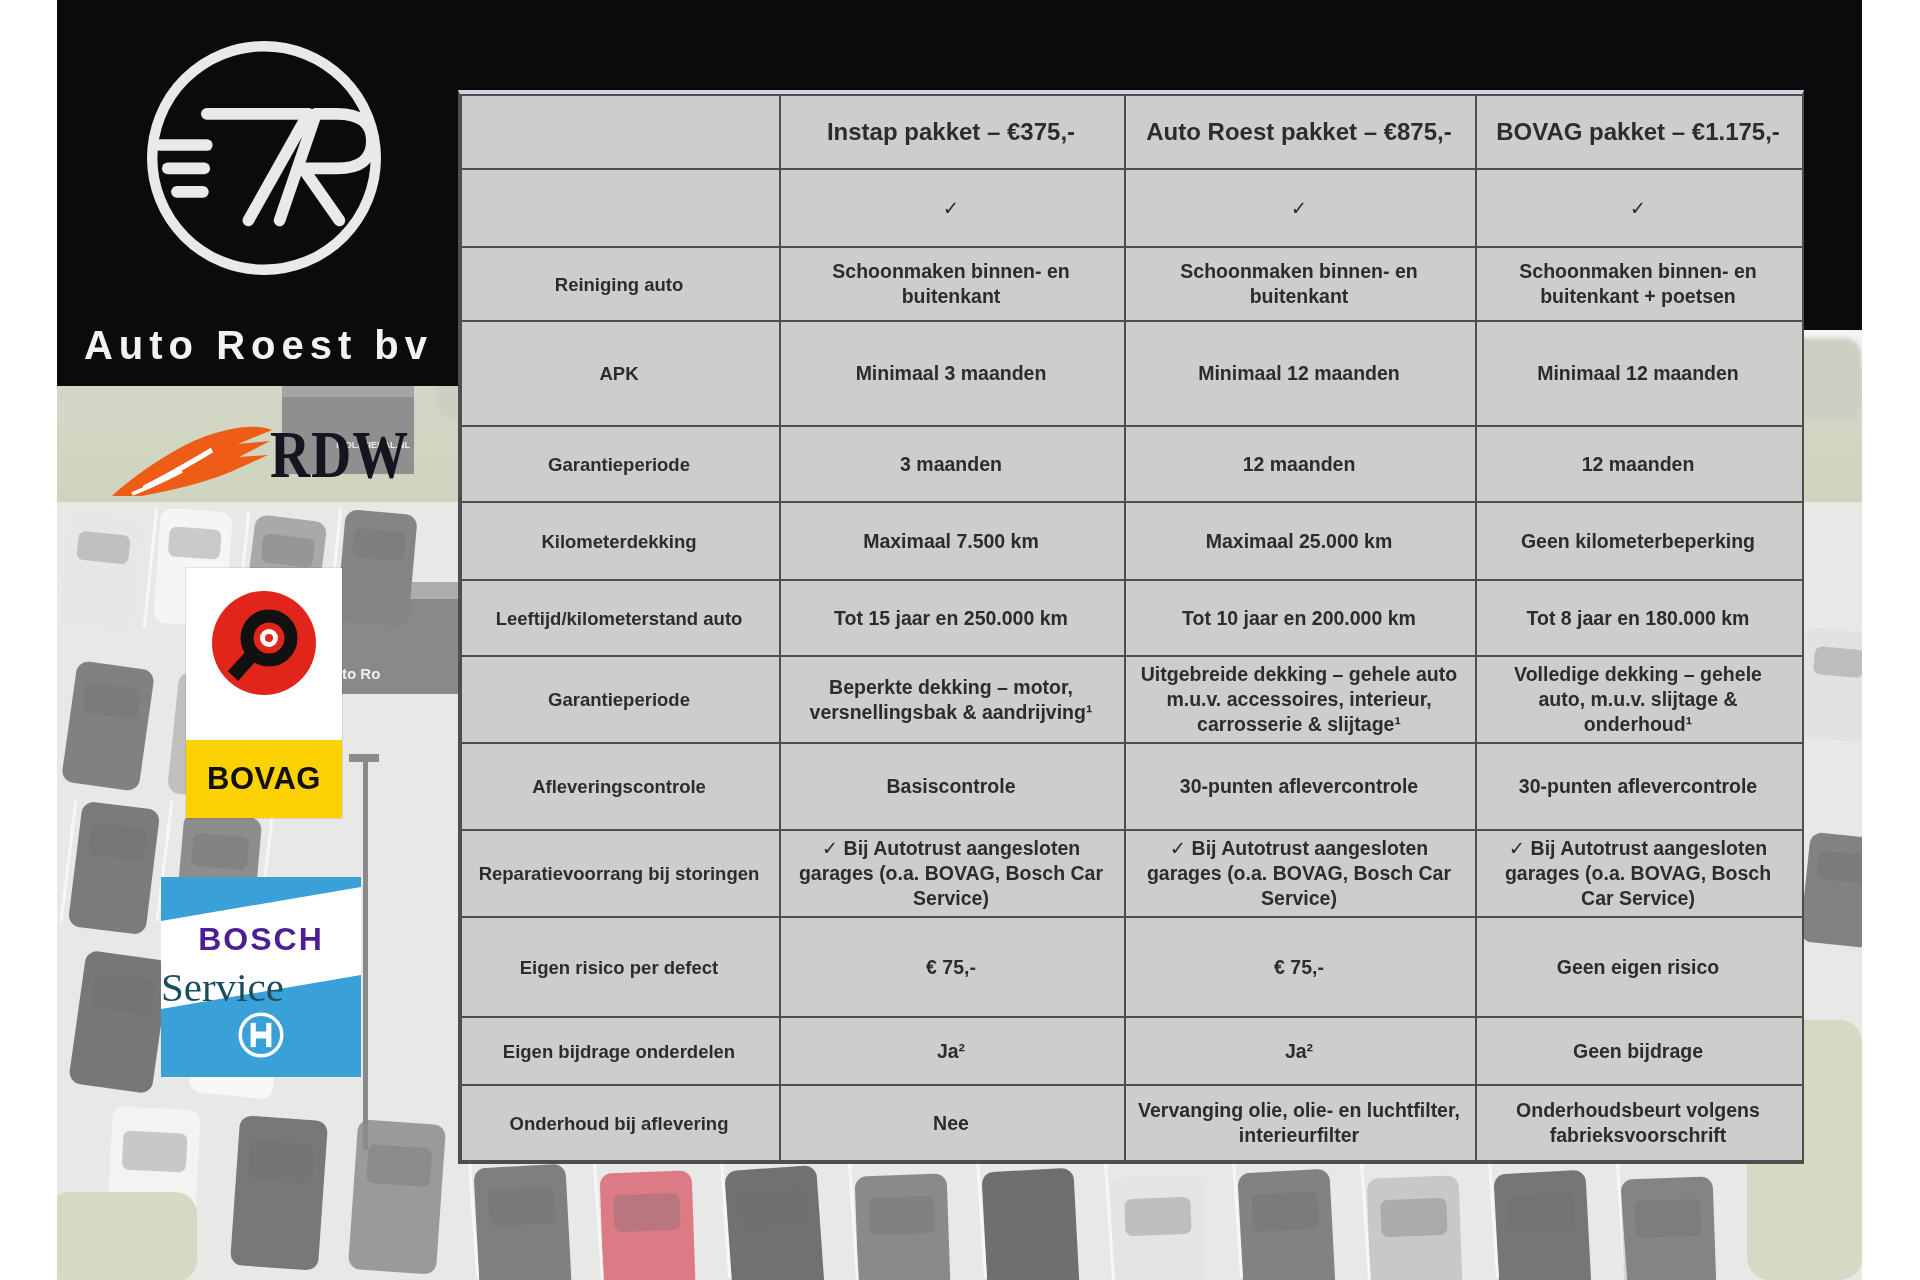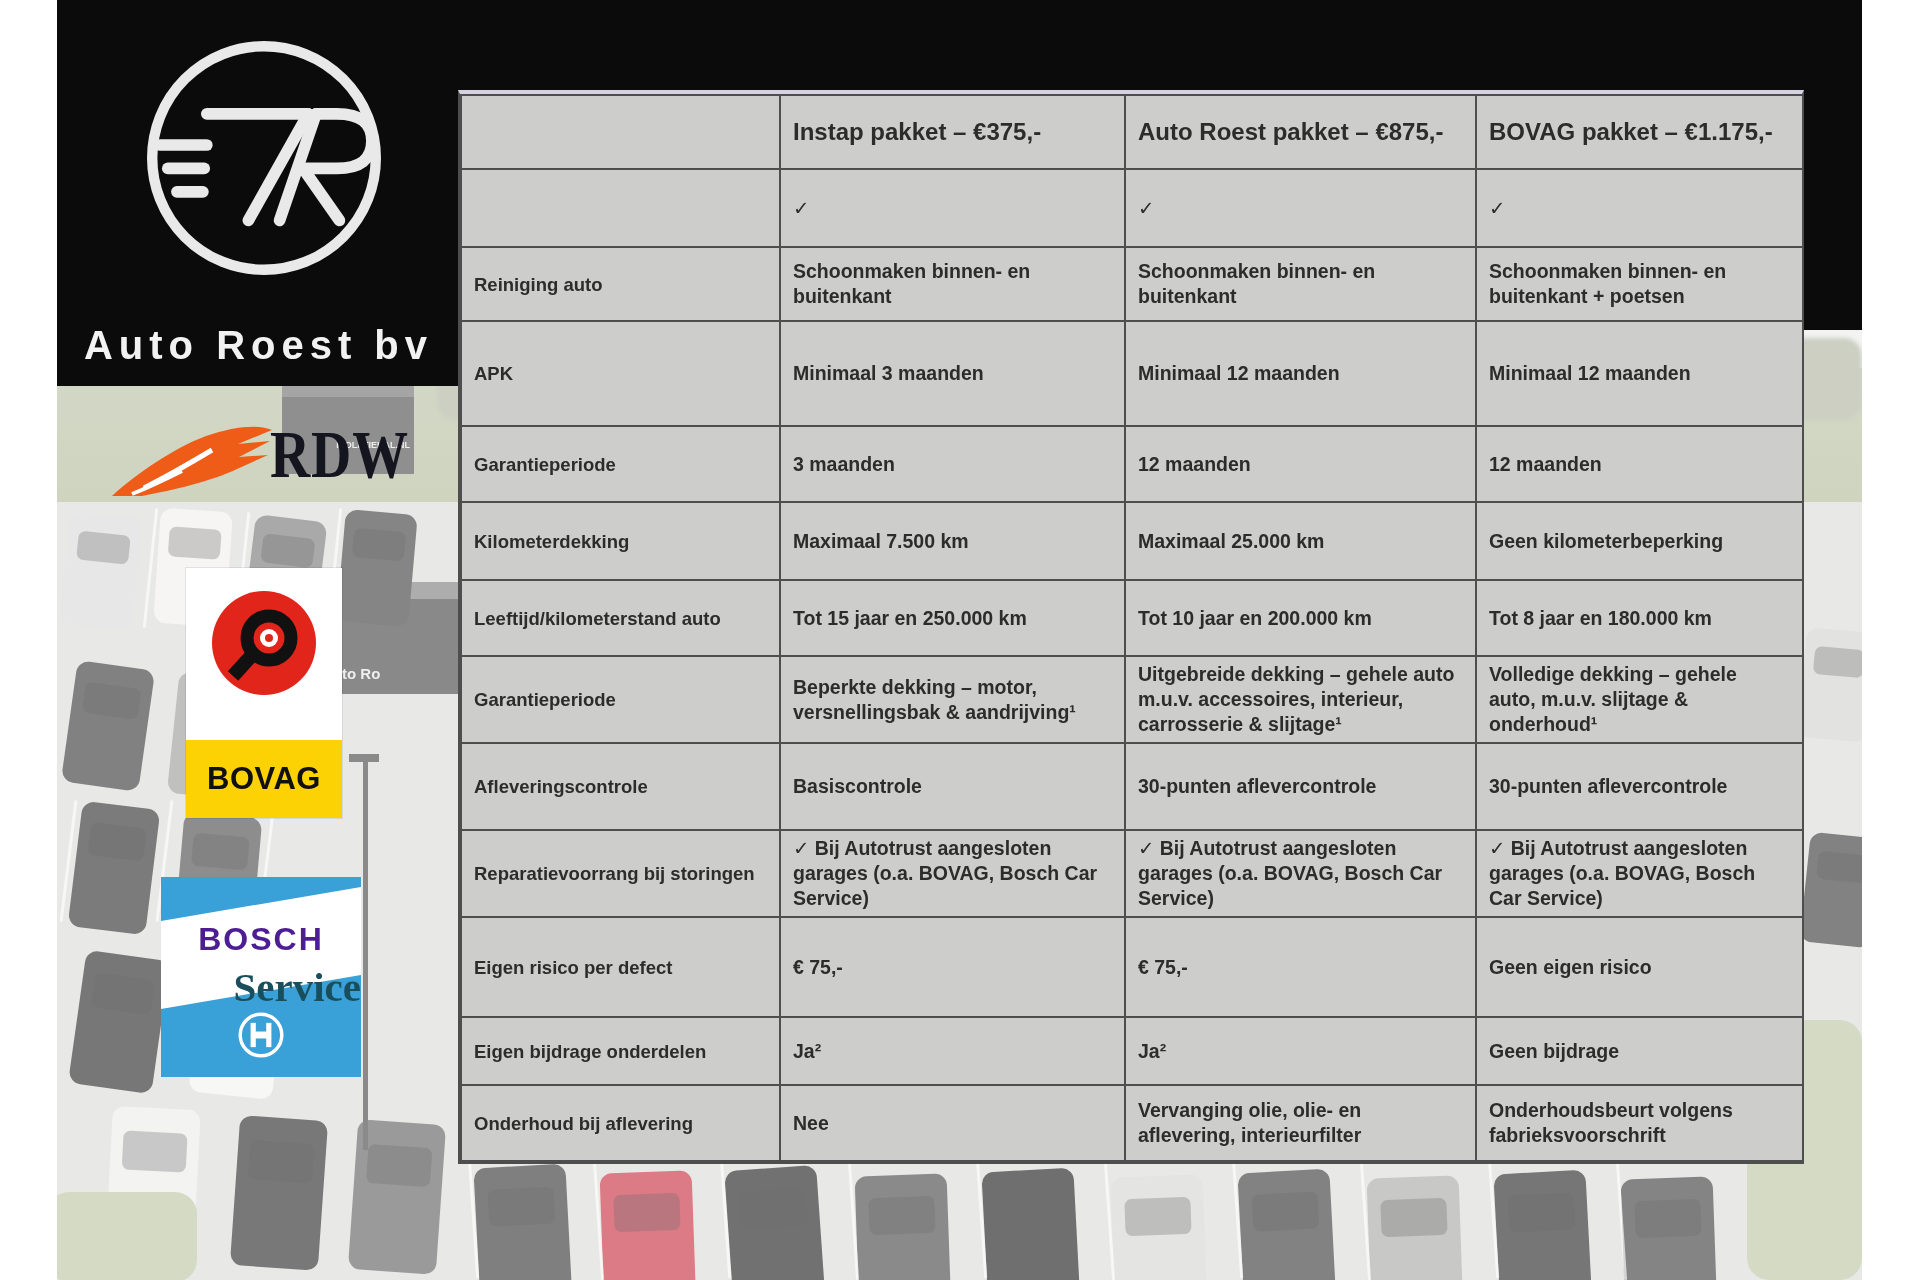--- a/index.html
+++ b/index.html
@@ -40,29 +40,29 @@
   .bovag{position:absolute;left:186px;top:568px;width:156px;height:250px;background:#ffffff;box-shadow:0 0 0 1px rgba(0,0,0,.08);}
   .bovag-mark{position:absolute;left:23px;top:20px;width:110px;height:110px;}
   .bovag-band{position:absolute;left:0;bottom:0;width:100%;height:78px;background:#fcd205;display:flex;align-items:center;justify-content:center;}
   .bovag-band span{font-size:31px;font-weight:800;color:#101010;letter-spacing:.5px;}
   
   .bosch{position:absolute;left:161px;top:877px;width:200px;height:200px;background:#3aa0d8;overflow:hidden;}
   .bosch-white{position:absolute;left:0;top:0;width:100%;height:100%;background:#ffffff;
     clip-path:polygon(0 22%,100% 5%,100% 49%,0 66%);}
   .bosch-brand{position:absolute;left:0;top:44px;width:100%;text-align:center;
     color:#4c1d95;font-size:32px;font-weight:800;letter-spacing:2px;}
-  .bosch-service{position:absolute;left:0;top:86px;width:100%;text-align:right;
-    font-family:"Liberation Serif","DejaVu Serif",serif;color:#194f5d;font-size:41px;font-weight:bold;}
+  .bosch-service{position:absolute;left:0;top:86px;width:100%;text-align:left;
+    font-family:"Liberation Serif","DejaVu Serif",serif;color:#194f5d;font-size:41px;font-weight:normal;}
   .bosch-circle{position:absolute;left:74px;top:132px;width:52px;height:52px;}
   
   .table-wrap{position:absolute;left:458px;top:90px;width:1342px;
     border:2px solid #4e4e4e;border-top:4px solid #d7d2e2;background:#cdcdcb;}
   table{border-collapse:collapse;width:100%;table-layout:fixed;}
   col.c0{width:319px;}col.c1{width:345px;}col.c2{width:351px;}col.c3{width:327px;}
-  th,td{border:2px solid #4e4e4e;vertical-align:middle;text-align:left;
+  th,td{border:2px solid #4e4e4e;vertical-align:middle;text-align:center;
     padding:5px 15px 5px 12px;color:#2c2c2c;background:#cdcdcb;}
   thead tr{height:74px;}
   th{font-size:24px;font-weight:bold;}
   td{font-size:19.5px;font-weight:bold;line-height:25px;}
   td.label-cell{font-size:18.5px;white-space:nowrap;overflow:hidden;}
   tbody tr:nth-child(1){height:78px}
   tbody tr:nth-child(2){height:74px}
   tbody tr:nth-child(3){height:105px}
   tbody tr:nth-child(4){height:76px}
   tbody tr:nth-child(5){height:78px}
@@ -273,18 +273,18 @@
         </tr>
         <tr>
           <td class="label-cell">Eigen bijdrage onderdelen</td>
           <td>Ja²</td>
           <td>Ja²</td>
           <td>Geen bijdrage</td>
         </tr>
         <tr>
           <td class="label-cell">Onderhoud bij aflevering</td>
           <td>Nee</td>
-          <td>Vervanging olie, olie- en aflevering, interieurfilter</td>
+          <td>Vervanging olie, olie- en luchtfilter, interieurfilter</td>
           <td>Onderhoudsbeurt volgens fabrieksvoorschrift</td>
         </tr>
       </tbody>
   </table>
 </div>
 
 </body></html>

